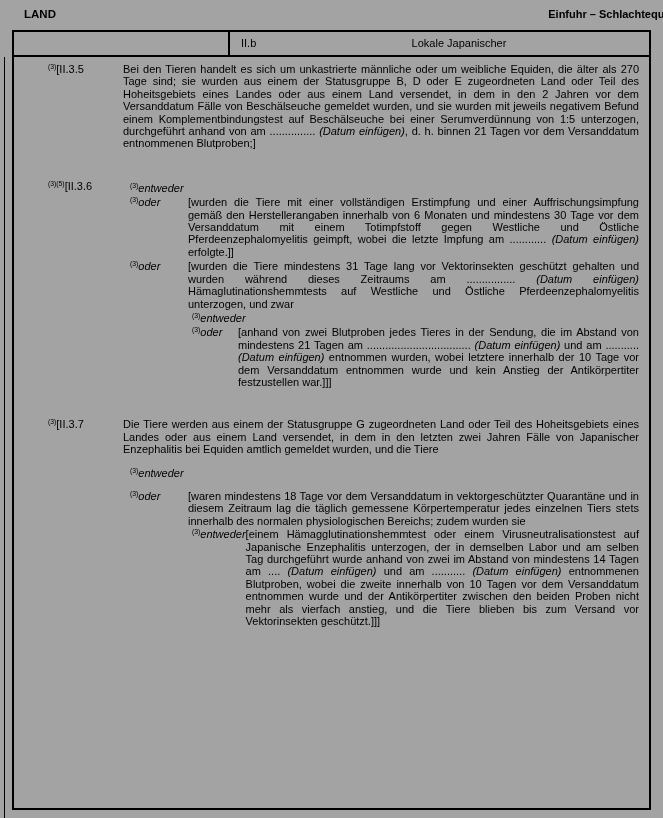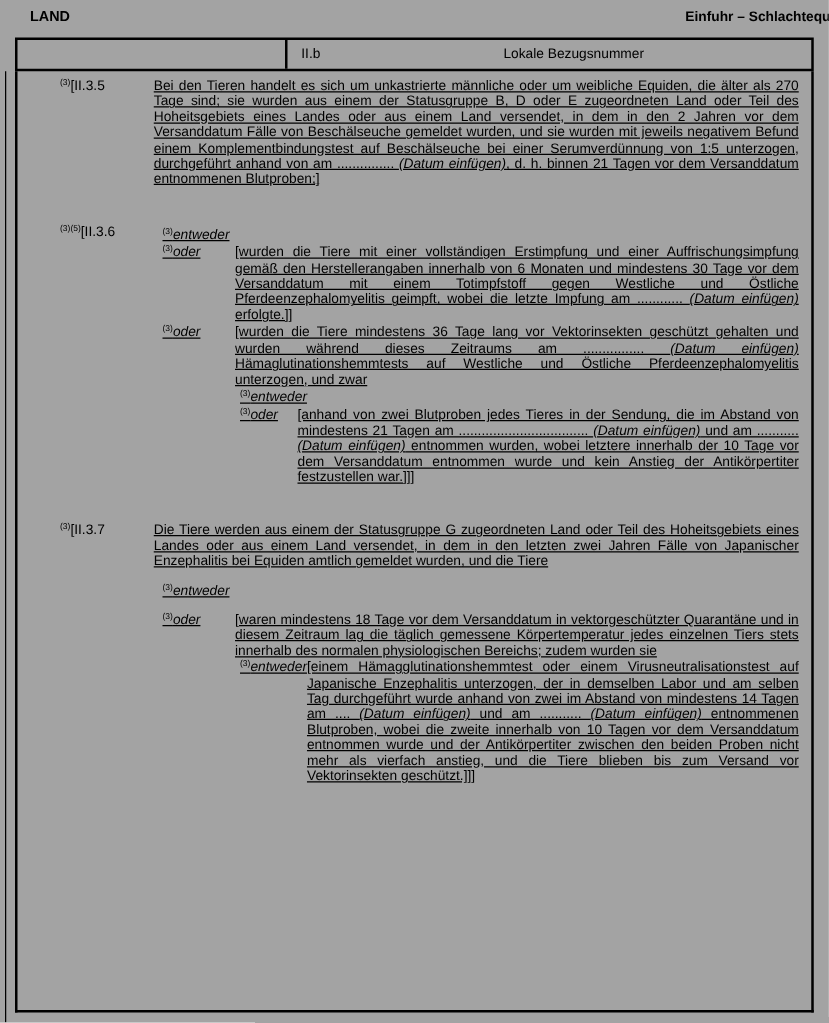--- a/index.html
+++ b/index.html
@@ -31,21 +31,21 @@
   .left-rule{position:absolute;left:4px;top:57px;width:1px;height:761px;background:#000;}
   
   .body-box{
     position:absolute;left:12px;top:57px;width:639px;height:753px;
     border-left:2px solid #000;border-right:2px solid #000;border-bottom:2px solid #000;
     box-sizing:border-box;
   }
   .section{display:flex;margin-top:30px;padding-right:10px;}
   .section:first-child{margin-top:6px;}
   .sec-num{flex:0 0 109px;padding-left:34px;box-sizing:border-box;white-space:nowrap;}
-  .sec-body{flex:1;min-width:0;text-decoration:underline;}
+  .sec-body{flex:1;min-width:0;}
   .just{text-align:justify;}
   .clauses .clause{display:flex;margin-top:2px;}
   .para + .clauses > .clause:first-child{margin-top:11px;}
   
   .section:nth-child(3) > .sec-body > .clauses > .clause{margin-top:11px;}
   .section:nth-child(3) > .sec-body > .clauses .clauses > .clause{margin-top:1px;}
   .cl-label{flex:0 0 65px;padding-left:7px;box-sizing:border-box;white-space:nowrap;}
   .cl-text{flex:1;min-width:0;}
   
   .cl-text .clause .cl-label{flex:0 0 50px;padding-left:4px;}
@@ -57,21 +57,21 @@
 
 <div class="page">
 
   <div class="hdr-left">LAND</div>
   <div class="hdr-right">Einfuhr – Schlachtequiden</div>
 
   <div class="ref-table">
     <div class="ref-cell c1"></div>
     <div class="ref-cell c3">
       <span class="ref-code">II.b</span>
-      <span class="ref-label">Lokale Bezugsnummer</span>
+      <span class="ref-label">Lokale Japanischer</span>
     </div>
   </div>
 
   <div class="left-rule"></div>
 
   <div class="body-box">
     <div id="sections">
         <div class="section">
           <div class="sec-num"><sup>(3)</sup><span>[II.3.5</span></div>
           <div class="sec-body">
@@ -87,21 +87,21 @@
               </div>
               <div class="clause">
                 <div class="cl-label"><sup>(3)</sup><em>oder</em></div>
                 <div class="cl-text">
                   <div class="just"><span>[wurden die Tiere mit einer vollständigen Erstimpfung und einer Auffrischungsimpfung gemäß den Herstellerangaben innerhalb von 6 Monaten und mindestens 30 Tage vor dem Versanddatum mit einem Totimpfstoff gegen Westliche und Östliche Pferdeenzephalomyelitis geimpft, wobei die letzte Impfung am ............ </span><em>(Datum einfügen)</em><span> erfolgte.]]</span></div>
                 </div>
               </div>
               <div class="clause">
                 <div class="cl-label"><sup>(3)</sup><em>oder</em></div>
                 <div class="cl-text">
-                  <div class="just"><span>[wurden die Tiere mindestens 36 Tage lang vor Vektorinsekten geschützt gehalten und wurden während dieses Zeitraums am ................ </span><em>(Datum einfügen)</em><span> Hämaglutinationshemmtests auf Westliche und Östliche Pferdeenzephalomyelitis unterzogen, und zwar</span></div>
+                  <div class="just"><span>[wurden die Tiere mindestens 31 Tage lang vor Vektorinsekten geschützt gehalten und wurden während dieses Zeitraums am ................ </span><em>(Datum einfügen)</em><span> Hämaglutinationshemmtests auf Westliche und Östliche Pferdeenzephalomyelitis unterzogen, und zwar</span></div>
                   <div class="clauses">
                     <div class="clause">
                       <div class="cl-label"><sup>(3)</sup><em>entweder</em></div>
                     </div>
                     <div class="clause">
                       <div class="cl-label"><sup>(3)</sup><em>oder</em></div>
                       <div class="cl-text">
                         <div class="just"><span>[anhand von zwei Blutproben jedes Tieres in der Sendung, die im Abstand von mindestens 21 Tagen am .................................. </span><em>(Datum einfügen)</em><span> und am ........... </span><em>(Datum einfügen)</em><span> entnommen wurden, wobei letztere innerhalb der 10 Tage vor dem Versanddatum entnommen wurde und kein Anstieg der Antikörpertiter festzustellen war.]]]</span></div>
                       </div>
                     </div>

